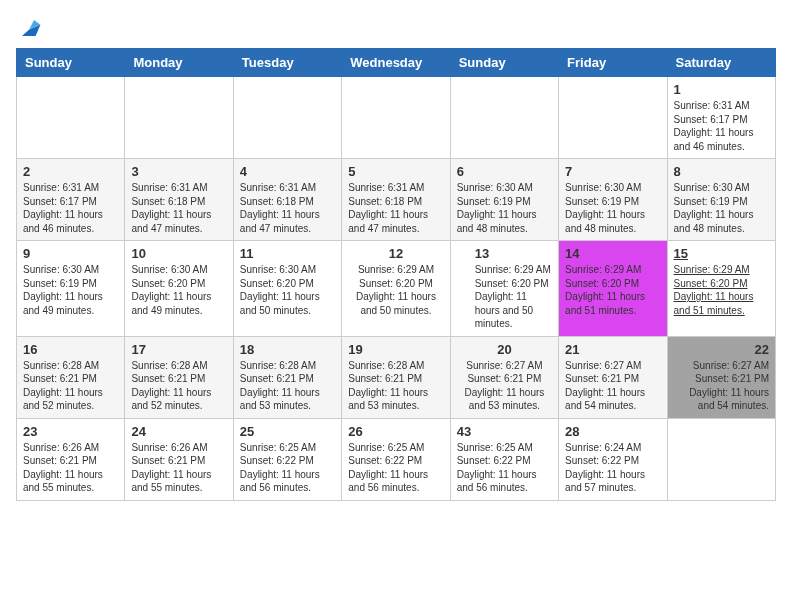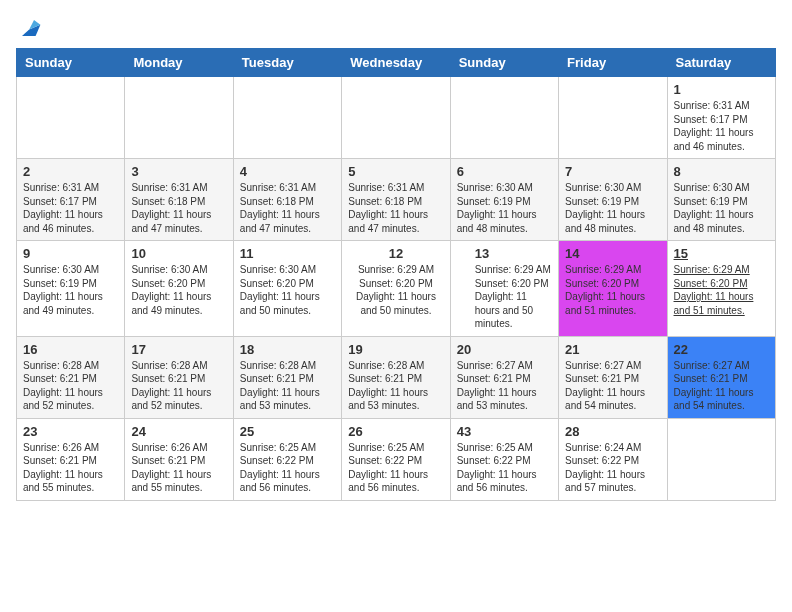--- a/index.html
+++ b/index.html
@@ -253,33 +253,33 @@
           <div class="day-info" style="white-space: pre-line;">Sunrise: 6:28 AM
 Sunset: 6:21 PM
 Daylight: 11 hours and 53 minutes.</div>
         </td>
         <td style="background-color: rgb(245, 245, 245);">
           <span class="day-number">19</span>
           <div class="day-info" style="white-space: pre-line;">Sunrise: 6:28 AM
 Sunset: 6:21 PM
 Daylight: 11 hours and 53 minutes.</div>
         </td>
-        <td style="background-color: rgb(245, 245, 245);">
+        <td style="background-color: rgb(245, 245, 245); text-align: center;">
           <span class="day-number">20</span>
           <div class="day-info" style="white-space: pre-line;">Sunrise: 6:27 AM
 Sunset: 6:21 PM
 Daylight: 11 hours and 53 minutes.</div>
         </td>
         <td style="background-color: rgb(245, 245, 245);">
           <span class="day-number">21</span>
           <div class="day-info" style="white-space: pre-line;">Sunrise: 6:27 AM
 Sunset: 6:21 PM
 Daylight: 11 hours and 54 minutes.</div>
         </td>
-        <td style="background-color: #3b82f6;">
+        <td style="background-color: #a3a3a3; text-align: right;">
           <span class="day-number">22</span>
           <div class="day-info" style="white-space: pre-line;">Sunrise: 6:27 AM
 Sunset: 6:21 PM
 Daylight: 11 hours and 54 minutes.</div>
         </td>
       </tr>
       <tr>
         <td style="background-color: rgb(255, 255, 255);">
           <span class="day-number">23</span>
           <div class="day-info" style="white-space: pre-line;">Sunrise: 6:26 AM

